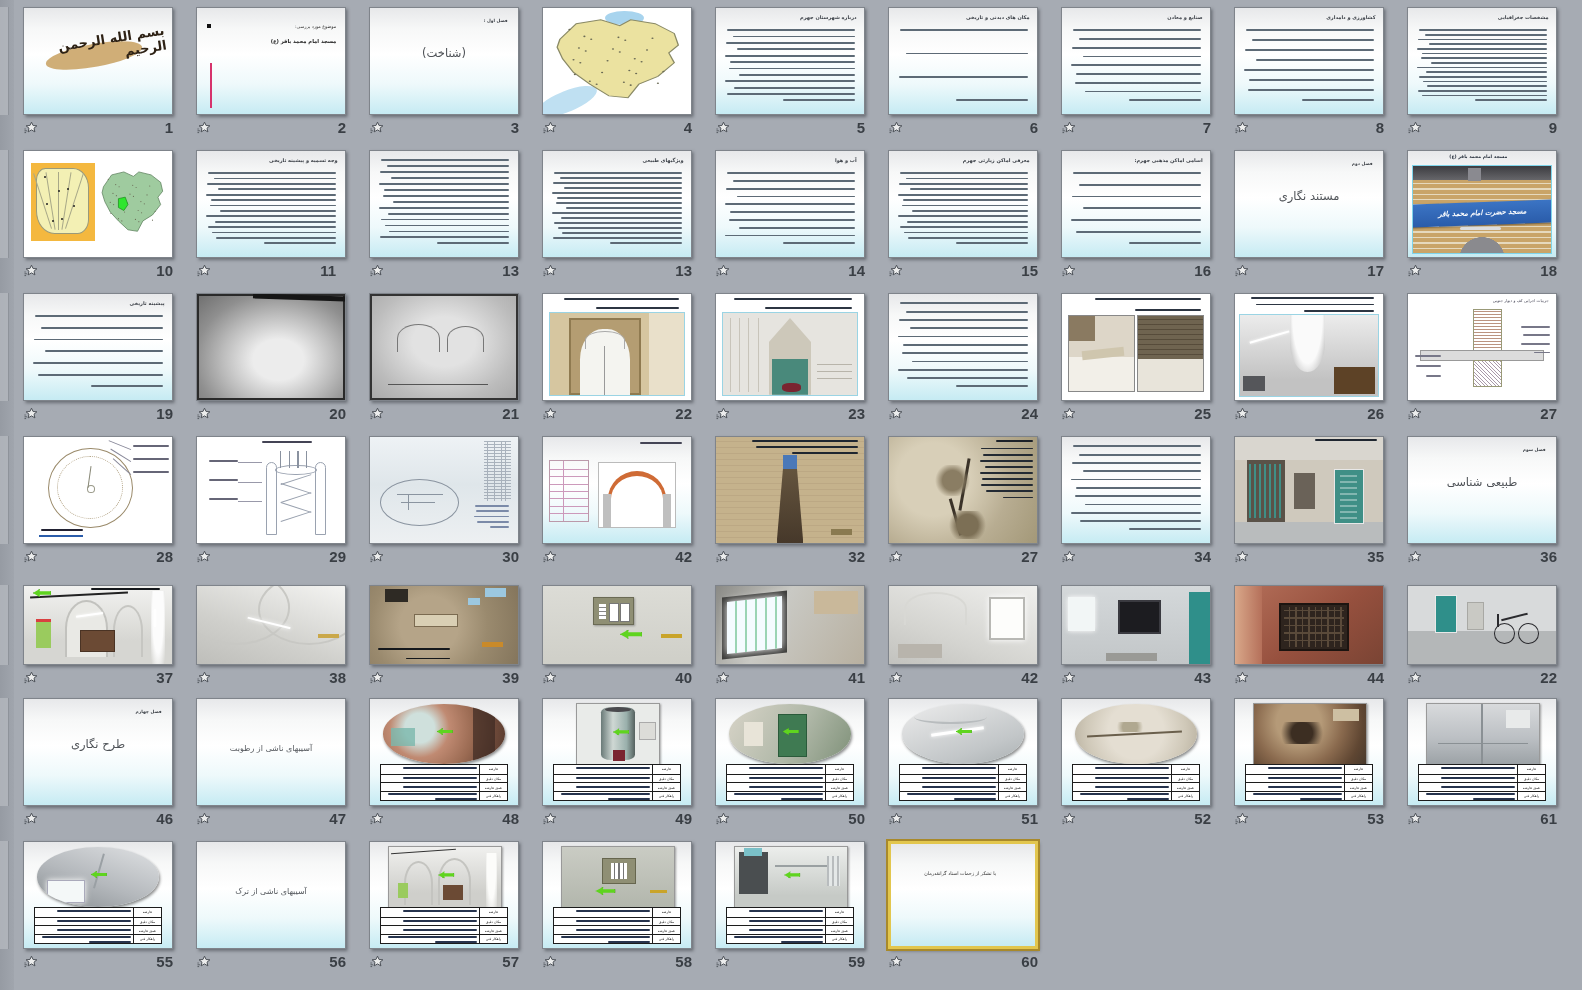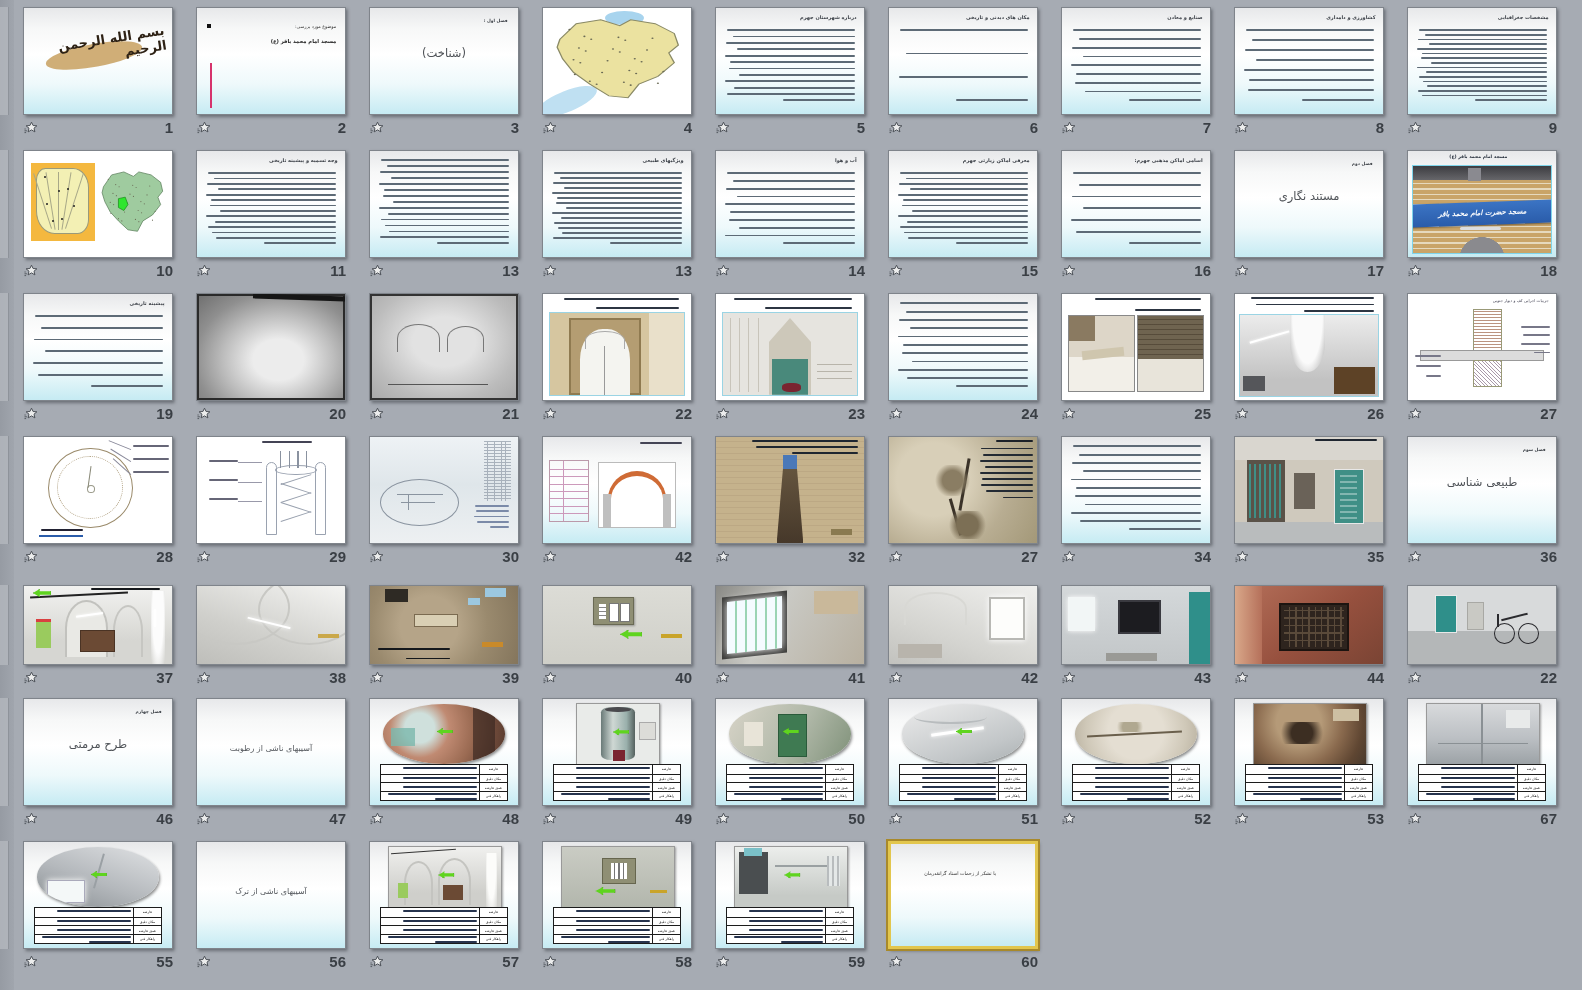--- a/index.html
+++ b/index.html
@@ -275,21 +275,21 @@
           <div class="fl" style="height: 1.8px; background: rgb(93, 106, 118); border-radius: 1px; width: 97%;"></div>
           <div class="fl" style="height: 1.8px; background: rgb(93, 106, 118); border-radius: 1px; width: 94%;"></div>
           <div class="fl" style="height: 1.8px; background: rgb(93, 106, 118); border-radius: 1px; width: 91%;"></div>
           <div class="fl" style="height: 1.8px; background: rgb(93, 106, 118); border-radius: 1px; width: 55%;"></div>
         </div>
       </div>
       <div class="star" style="left: 197px; top: 263px;"><svg viewBox="0 0 15 14" width="15" height="14">
           <path d="M7.5 1.2l1.6 3.3 3.8.3-2.9 2.4.9 3.7-3.4-2-3.4 2 .9-3.7L2.1 4.8l3.8-.3z" fill="#eceded" stroke="#4b5057" stroke-width="1"></path>
           <path d="M.5 9.8h2.4M.5 11.6h1.6M.5 8h1.2" stroke="#4b5057" stroke-width=".9" fill="none"></path>
         </svg></div>
-      <div class="num" style="left: 196px; top: 262px; width: 150px;">11</div>
+      <div class="num" style="left: 186px; top: 262px; width: 150px;">11</div>
       <div class="thumb" style="left: 369px; top: 150px; width: 150px; height: 108px;">
         <div class="grad" style=""></div>
         <div style="position: absolute; inset: 8% 6% 12% 5%; display: flex; flex-direction: column; justify-content: space-between; direction: rtl; align-items: flex-start;">
           <div class="fl" style="height: 1.8px; background: rgb(93, 106, 118); border-radius: 1px; width: 97%;"></div>
           <div class="fl" style="height: 1.8px; background: rgb(93, 106, 118); border-radius: 1px; width: 93%;"></div>
           <div class="fl" style="height: 1.8px; background: rgb(93, 106, 118); border-radius: 1px; width: 98%;"></div>
           <div class="fl" style="height: 1.8px; background: rgb(93, 106, 118); border-radius: 1px; width: 90%;"></div>
           <div class="fl" style="height: 1.8px; background: rgb(93, 106, 118); border-radius: 1px; width: 99%;"></div>
           <div class="fl" style="height: 1.8px; background: rgb(93, 106, 118); border-radius: 1px; width: 95%;"></div>
           <div class="fl" style="height: 1.8px; background: rgb(93, 106, 118); border-radius: 1px; width: 96%;"></div>
@@ -918,21 +918,21 @@
         <div style="position: absolute; left: 60%; top: 36%; width: 2px; height: 16%; background: rgb(42, 42, 46);"></div>
       </div>
       <div class="star" style="left: 1408px; top: 670px;"><svg viewBox="0 0 15 14" width="15" height="14">
           <path d="M7.5 1.2l1.6 3.3 3.8.3-2.9 2.4.9 3.7-3.4-2-3.4 2 .9-3.7L2.1 4.8l3.8-.3z" fill="#eceded" stroke="#4b5057" stroke-width="1"></path>
           <path d="M.5 9.8h2.4M.5 11.6h1.6M.5 8h1.2" stroke="#4b5057" stroke-width=".9" fill="none"></path>
         </svg></div>
       <div class="num" style="left: 1407px; top: 669px; width: 150px;">22</div>
       <div class="thumb" style="left: 23px; top: 698px; width: 150px; height: 108px;">
         <div class="grad" style=""></div>
         <div style="position: absolute; right: 7%; top: 9%; font: bold 4.4px &quot;DejaVu Sans&quot;; color: rgb(60, 65, 71); direction: rtl;">فصل چهارم</div>
-        <div style="position: absolute; left: 0px; right: 0px; top: 36%; text-align: center; font: 11.5px &quot;DejaVu Sans&quot;; color: rgb(78, 82, 87); direction: rtl;">طرح مرمتی</div>
+        <div style="position: absolute; left: 0px; right: 0px; top: 36%; text-align: center; font: 11.5px &quot;DejaVu Sans&quot;; color: rgb(78, 82, 87); direction: rtl;">طرح نگاری</div>
       </div>
       <div class="star" style="left: 24px; top: 811px;"><svg viewBox="0 0 15 14" width="15" height="14">
           <path d="M7.5 1.2l1.6 3.3 3.8.3-2.9 2.4.9 3.7-3.4-2-3.4 2 .9-3.7L2.1 4.8l3.8-.3z" fill="#eceded" stroke="#4b5057" stroke-width="1"></path>
           <path d="M.5 9.8h2.4M.5 11.6h1.6M.5 8h1.2" stroke="#4b5057" stroke-width=".9" fill="none"></path>
         </svg></div>
       <div class="num" style="left: 23px; top: 810px; width: 150px;">46</div>
       <div class="thumb" style="left: 196px; top: 698px; width: 150px; height: 108px;">
         <div class="grad" style=""></div>
         <div style="position: absolute; left: 0px; right: 0px; top: 42%; text-align: center; font: 8px &quot;DejaVu Sans&quot;; color: rgb(83, 87, 92); direction: rtl;">آسیبهای ناشی از رطوبت</div>
       </div>
@@ -1270,21 +1270,21 @@
               <div class="fl" style="height: 1.8px; background: rgb(38, 51, 77); border-radius: 1px; width: 97%;"></div>
               <div class="fl" style="height: 1.8px; background: rgb(38, 51, 77); border-radius: 1px; width: 45%;"></div>
             </div>
           </div>
         </div>
       </div>
       <div class="star" style="left: 1408px; top: 811px;"><svg viewBox="0 0 15 14" width="15" height="14">
           <path d="M7.5 1.2l1.6 3.3 3.8.3-2.9 2.4.9 3.7-3.4-2-3.4 2 .9-3.7L2.1 4.8l3.8-.3z" fill="#eceded" stroke="#4b5057" stroke-width="1"></path>
           <path d="M.5 9.8h2.4M.5 11.6h1.6M.5 8h1.2" stroke="#4b5057" stroke-width=".9" fill="none"></path>
         </svg></div>
-      <div class="num" style="left: 1407px; top: 810px; width: 150px;">67</div>
+      <div class="num" style="left: 1407px; top: 810px; width: 150px;">61</div>
       <div class="thumb" style="left: 23px; top: 841px; width: 150px; height: 108px;">
         <div class="grad" style=""></div>
         <div style="position: absolute; left: 9%; top: 5%; width: 82%; height: 56%; border-radius: 50%; overflow: hidden; box-shadow: rgba(0, 0, 0, 0.45) 1px 2px 3px; background: linear-gradient(200deg, rgb(224, 226, 228), rgb(180, 184, 188) 55%, rgb(135, 141, 145));">
           <div style="position: absolute; left: 8%; bottom: 6%; width: 30%; height: 36%; background: rgb(244, 248, 248); box-shadow: rgb(255, 255, 255) 0px 0px 6px; border: 1px solid rgb(170, 170, 187);"></div>
           <div style="position: absolute; left: 50%; top: 10%; width: 2px; height: 60%; background: rgb(154, 160, 164); transform: rotate(16deg);"></div>
           <div style="position: absolute; background: rgb(95, 212, 31); box-shadow: rgb(46, 122, 10) 0px 0px 0px 0.5px; clip-path: polygon(0px 50%, 38% 0px, 38% 28%, 100% 28%, 100% 72%, 38% 72%, 38% 100%); left: 44%; top: 40%; width: 16px; height: 7px;"></div>
         </div>
         <div style="position: absolute; left: 7%; right: 7%; bottom: 4%; height: 33%; background: rgb(255, 255, 255); border: 1px solid rgb(28, 28, 28);">
           <div style="position: absolute; left: 0px; right: 0px; top: 0%; height: 25%;">
             <div style="position: absolute; right: 0px; top: 0px; bottom: 0px; width: 21%; border-left: 1px solid rgb(28, 28, 28); display: flex; align-items: center; justify-content: center;">

